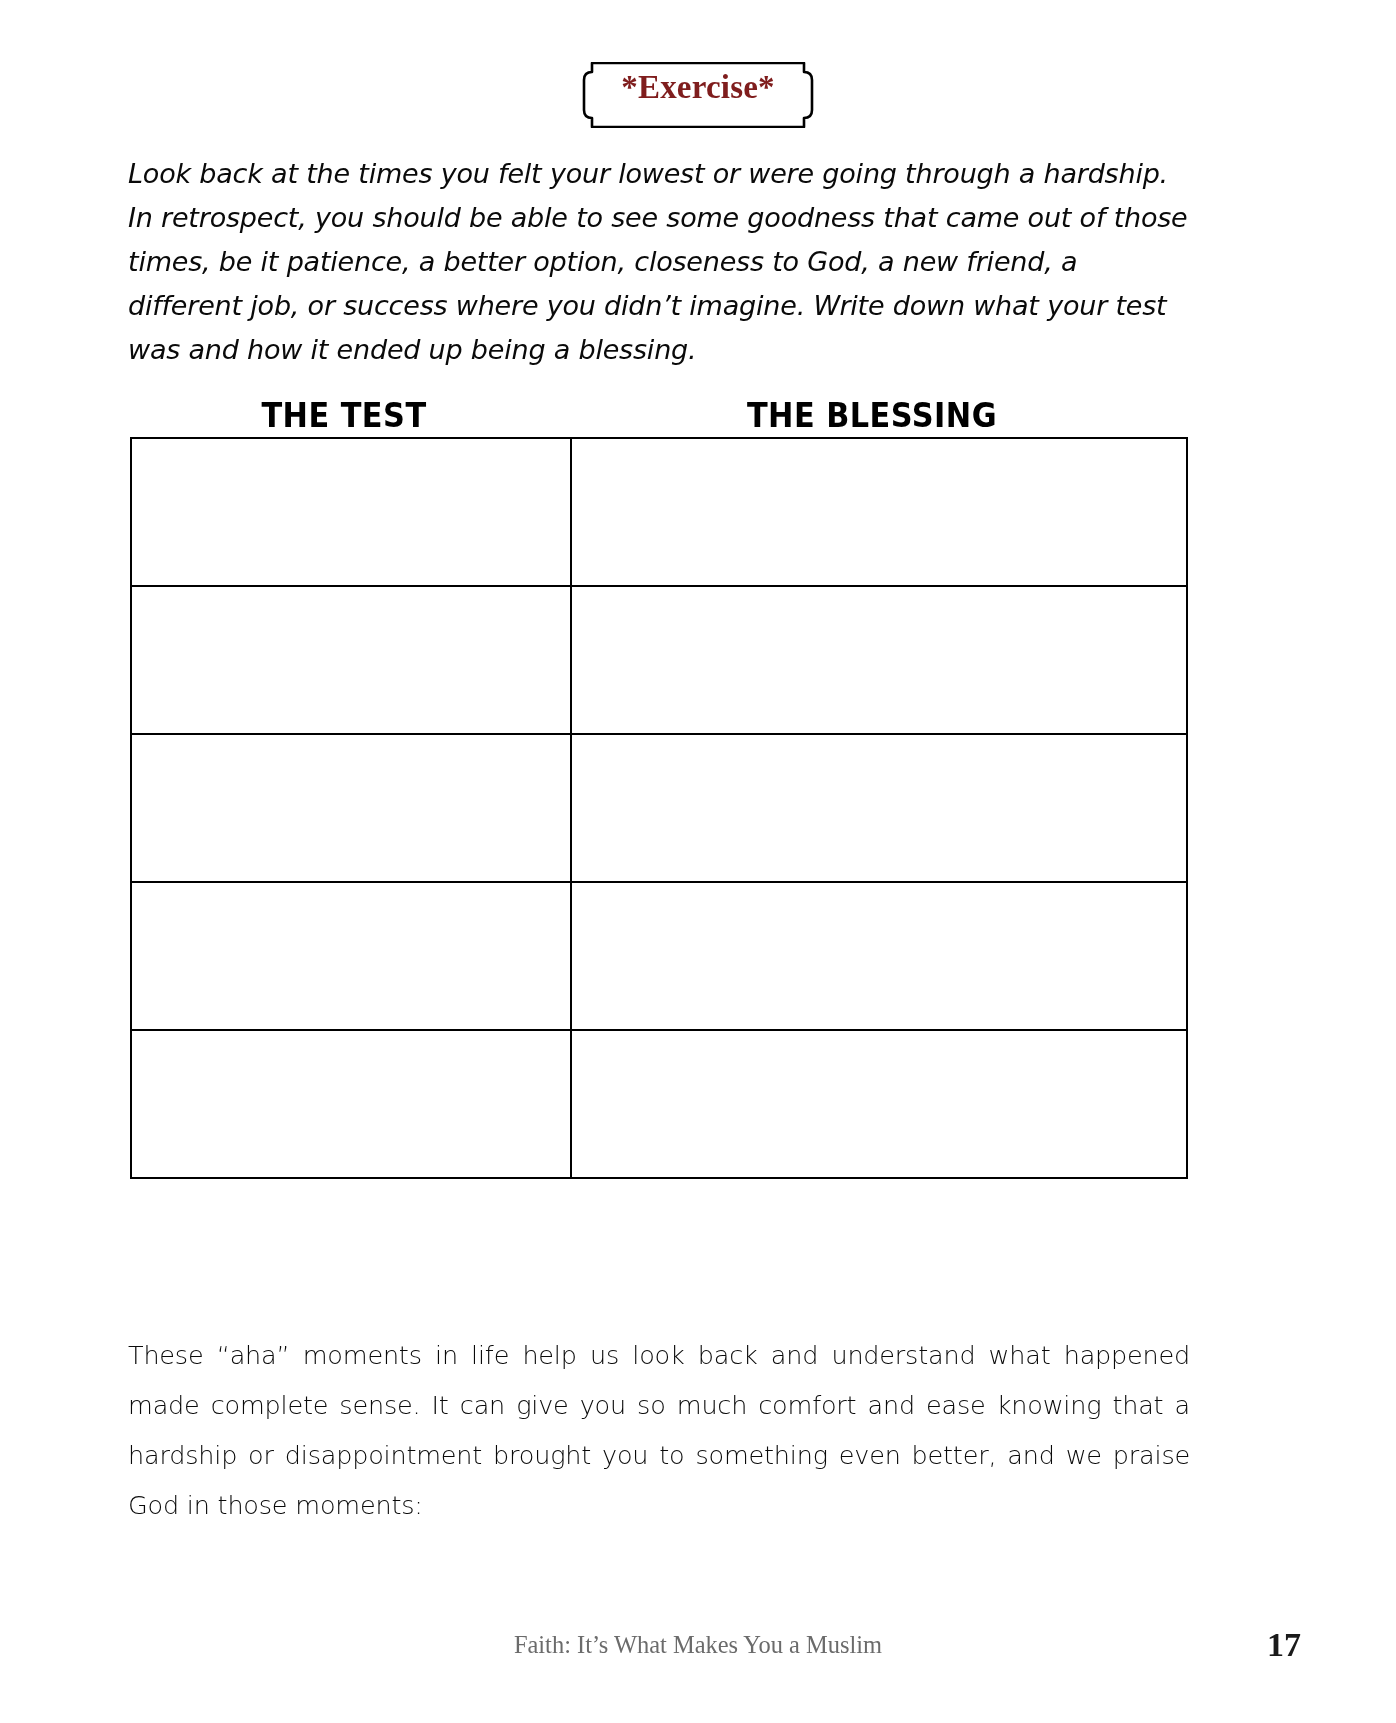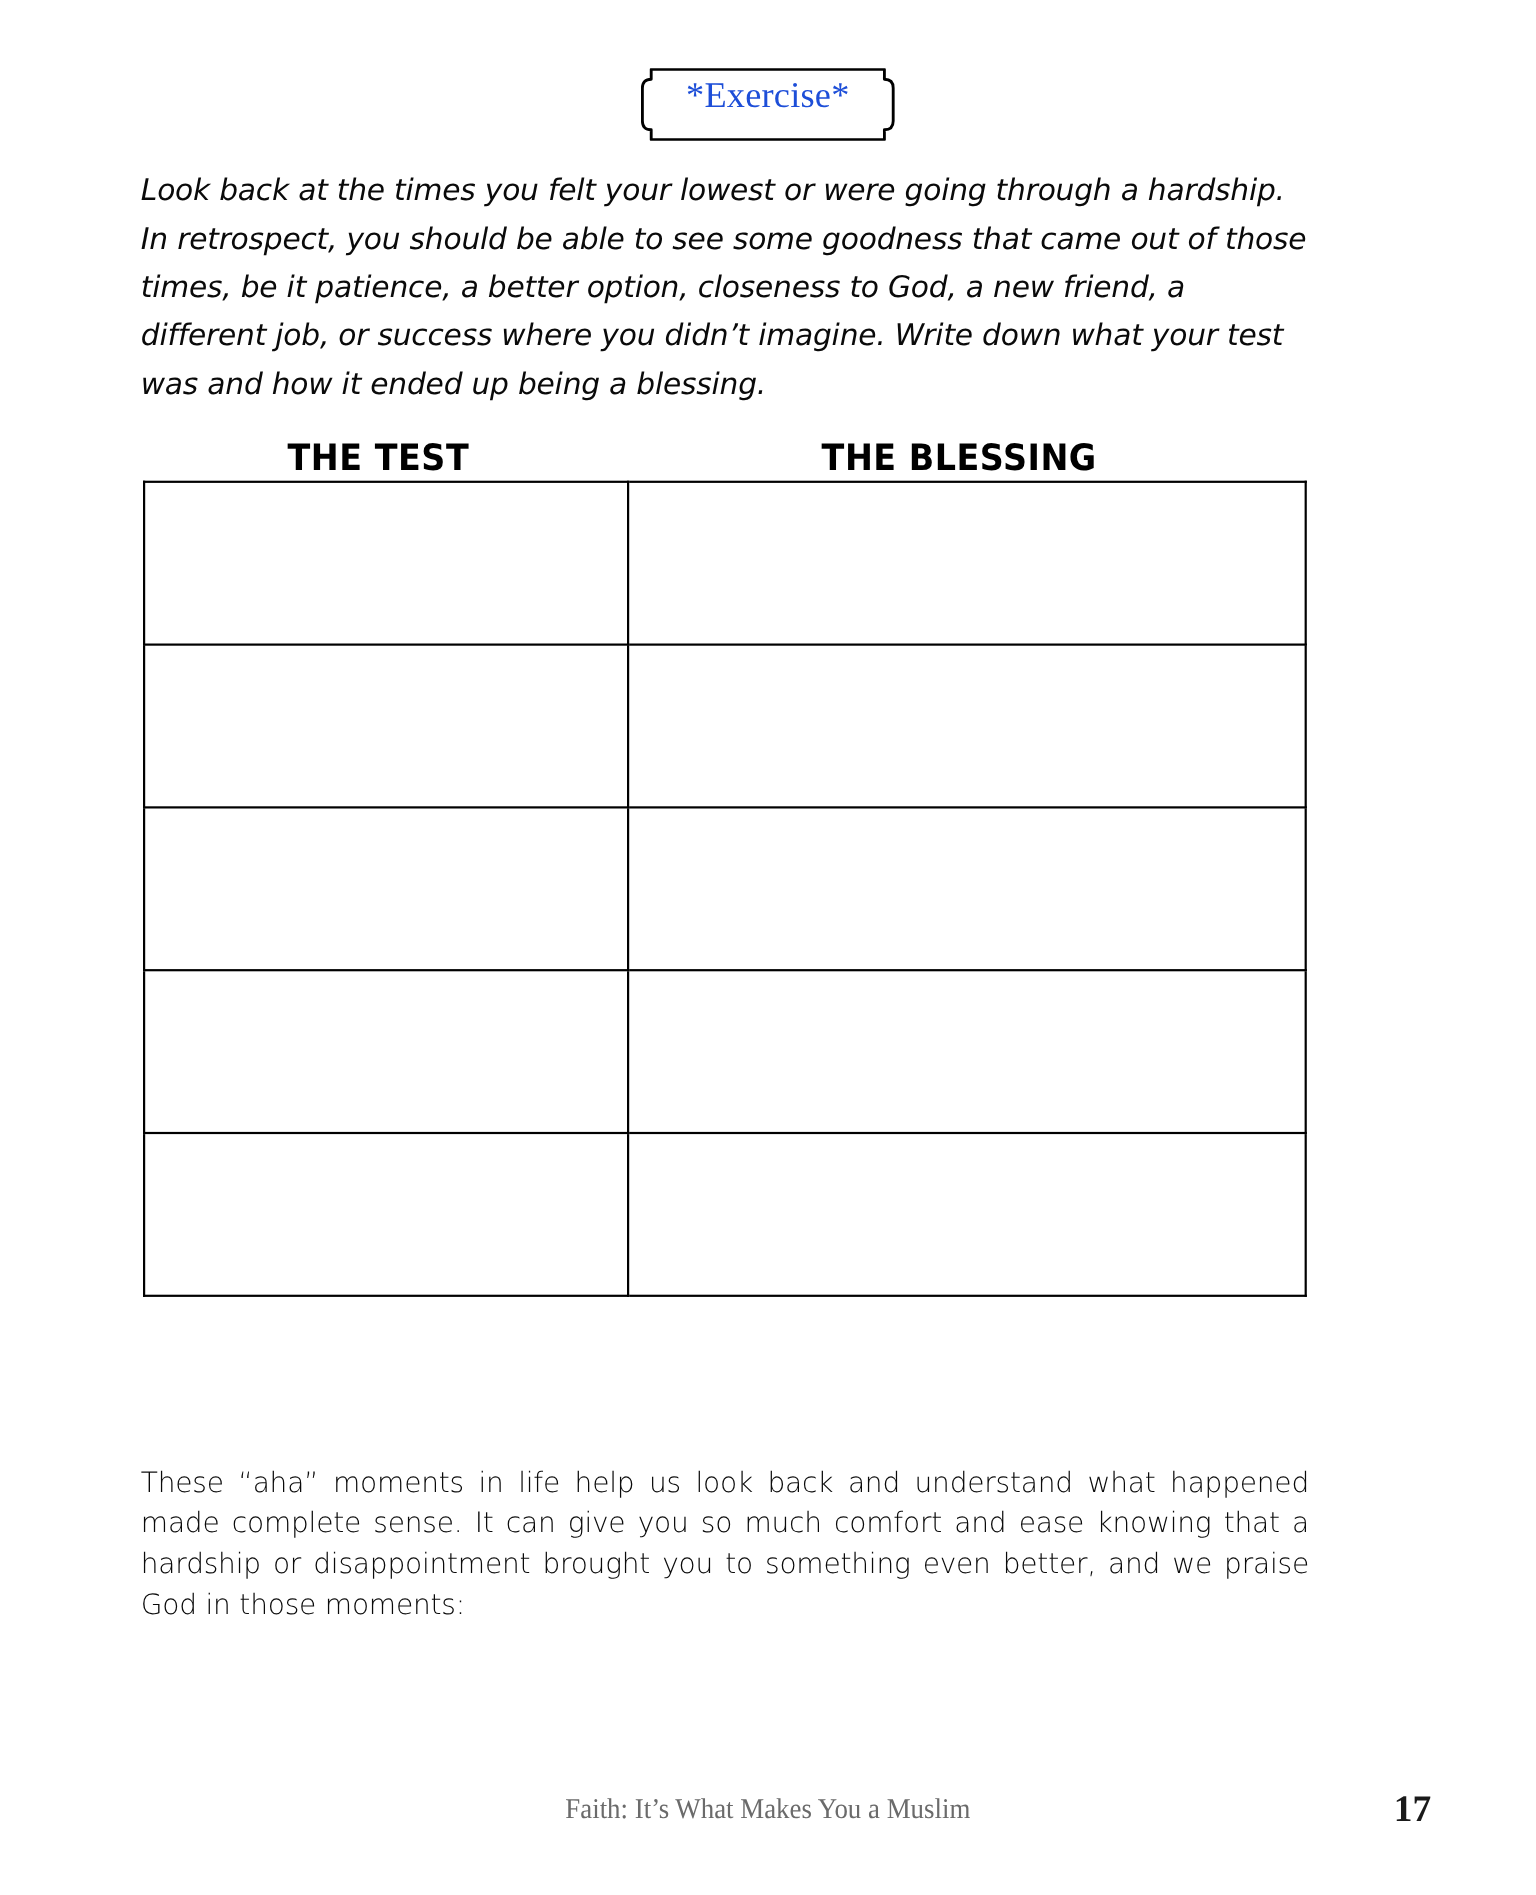--- a/index.html
+++ b/index.html
@@ -41,24 +41,24 @@
   .banner-label {
     position: absolute;
     left: 0;
     top: 0;
     width: 240px;
     height: 52px;
     display: flex;
     align-items: center;
     justify-content: center;
     font-family: "Liberation Serif", "DejaVu Serif", serif;
-    font-weight: normal;
+    font-weight: bold;
     font-size: 33px;
     letter-spacing: 0.2px;
-    color: #1d4ed8;
+    color: #7f1d1d;
     padding-bottom: 2px;
     box-sizing: border-box;
   }
 
   
   .intro {
     position: absolute;
     left: 128px;
     top: 152px;
     width: 1070px;
@@ -74,21 +74,21 @@
   }
 
   .outro {
     position: absolute;
     left: 128px;
     top: 1330px;
     width: 1062px;
     font-family: "DejaVu Sans", sans-serif;
     font-weight: 300;
     font-size: 25.5px;
-    line-height: 37px;
+    line-height: 50px;
     letter-spacing: -0.2px;
     color: #0a0a0a;
     text-align: justify;
     text-justify: inter-word;
     white-space: pre-wrap;
   }
 
   
   .col-headers {
     position: absolute;

